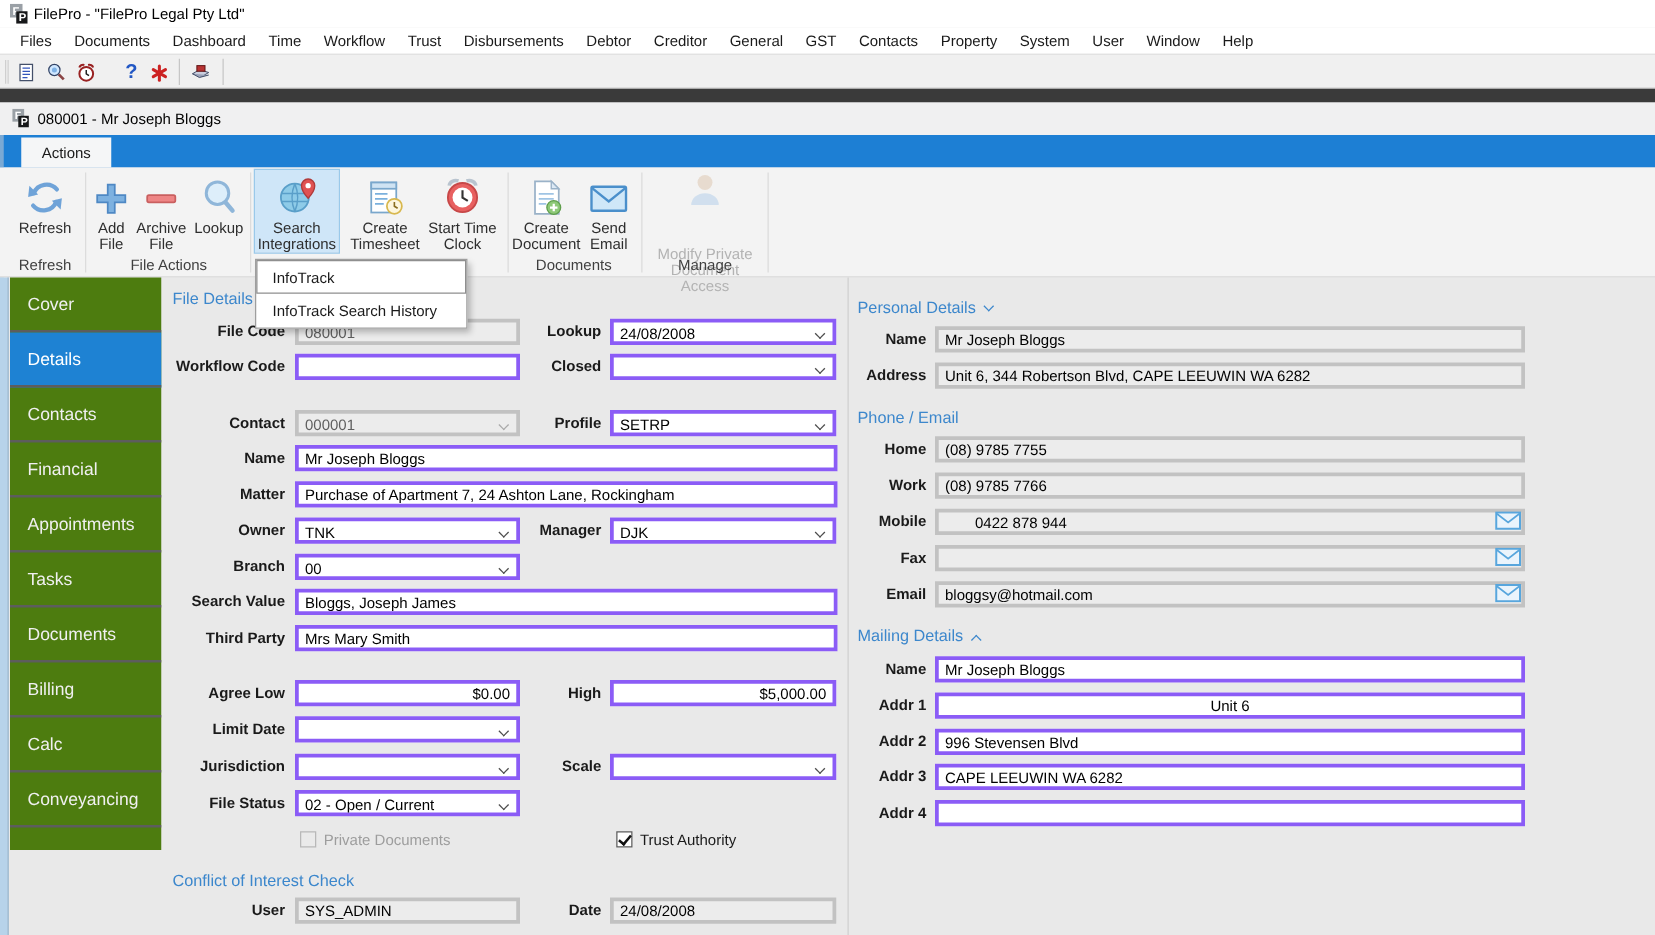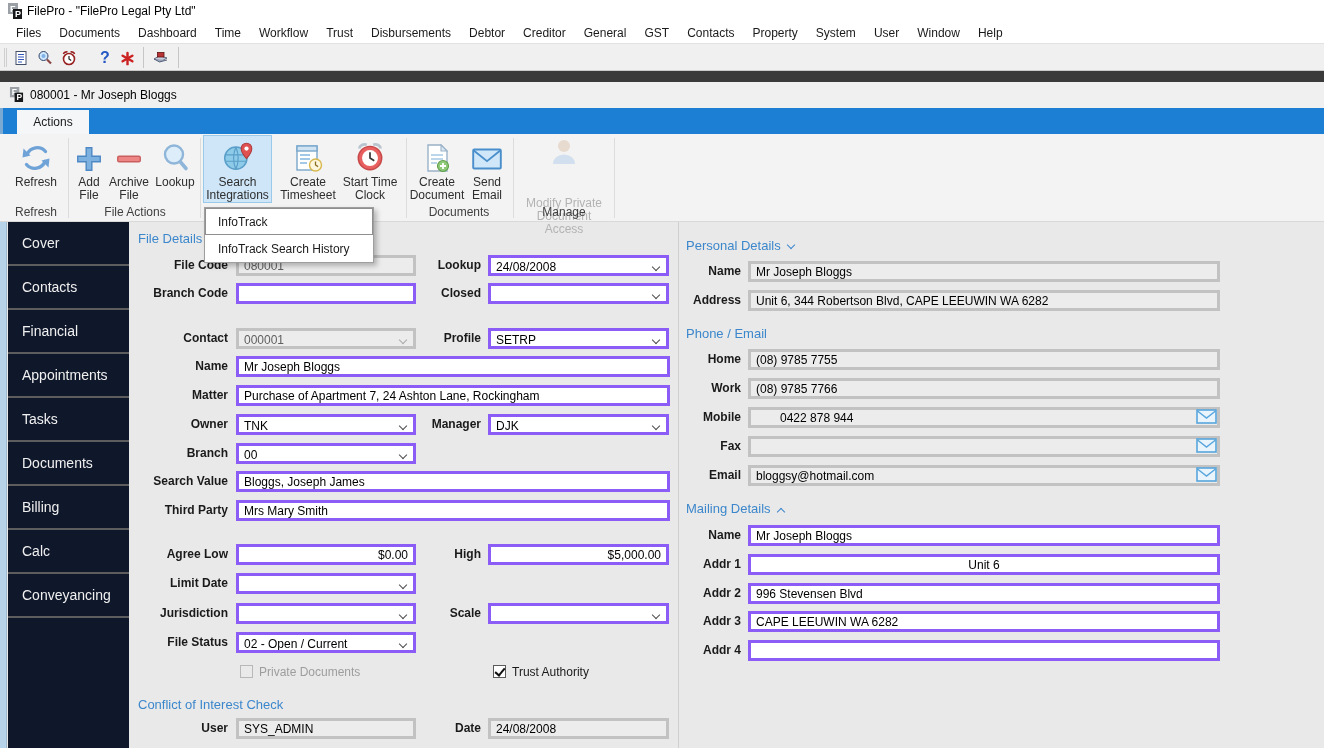--- a/index.html
+++ b/index.html
@@ -37,21 +37,21 @@
   .rbtn.disabled svg { opacity:.45; }
   .rsep { position:absolute; top:138px; width:1px; height:80px; background:#dcdcdc; }
   .rgroup { position:absolute; top:205px; font-size:12px; color:#3f3f3f; text-align:center; }
 
   
   .popup { position:absolute; left:204px; top:207px; width:170px; background:#ffffff; border:1px solid #9e9e9e; box-shadow:3px 3px 5px rgba(0,0,0,.25); z-index:60; }
   .popup-item { height:27px; display:flex; align-items:center; padding-left:13px; font-size:12px; color:#1a1a1a; cursor:default; }
   .popup-item.focus { outline:1px solid #8f8f8f; outline-offset:-1px; }
 
   
-  .sidebar { position:absolute; left:8px; top:222px; width:121px; height:526px; background:#0f172a; }
+  .sidebar { position:absolute; left:8px; top:222px; width:121px; height:458px; background:#4d7c0f; }
   .side-item { height:44px; border-bottom:2px solid #5d5d5d; display:flex; align-items:center; padding-left:14px; color:#f0f0f0; font-size:14px; cursor:default; }
   .side-item.active { background:#1e82d3; color:#ffffff; }
 
   .vdivider { position:absolute; left:678px; top:222px; width:1px; height:526px; background:#cfcfcf; }
 
   
   .sechead { position:absolute; font-size:13px; color:#3c87cc; white-space:nowrap; }
   .hchev { display:inline-block; width:6px; height:6px; border-right:1.5px solid #3c87cc; border-bottom:1.5px solid #3c87cc; margin-left:7px; }
   .hchev.down { transform:rotate(45deg); vertical-align:2px; }
   .hchev.up { transform:rotate(225deg); vertical-align:-2px; }
@@ -300,40 +300,41 @@
   <span class="rgroup" style="left:518px;width:92px">Manage</span>
 
   <div class="popup">
     <div class="popup-item focus">InfoTrack</div>
     <div class="popup-item">InfoTrack Search History</div>
   </div>
 
   <div class="edge-strip"></div>
   <div class="sidebar">
     <div class="side-item">Cover</div>
+    <div class="side-item active">Details</div>
     <div class="side-item">Contacts</div>
     <div class="side-item">Financial</div>
     <div class="side-item">Appointments</div>
     <div class="side-item">Tasks</div>
     <div class="side-item">Documents</div>
     <div class="side-item">Billing</div>
     <div class="side-item">Calc</div>
     <div class="side-item">Conveyancing</div>
   </div>
 
   <div class="vdivider"></div>
 
   <span class="sechead" style="left:138px;top:231px">File Details</span>
 
   <span class="flabel" style="left:88px;top:255px">File Code</span>
   <input class="tfield ro dim" style="left: 236px; top: 255px; width: 180px;" readonly="" value="080001">
   <span class="flabel" style="left:341px;top:255px">Lookup</span>
   <div class="tfield combo" style="left:488px;top:255px;width:181px"><span>24/08/2008</span><i class="chev"></i></div>
 
-  <span class="flabel" style="left:88px;top:283px">Branch Code</span>
+  <span class="flabel" style="left:88px;top:283px">Workflow Code</span>
   <input class="tfield" style="left: 236px; top: 283px; width: 180px;" value="">
   <span class="flabel" style="left:341px;top:283px">Closed</span>
   <div class="tfield combo" style="left:488px;top:283px;width:181px"><span></span><i class="chev"></i></div>
 
   <span class="flabel" style="left:88px;top:328px">Contact</span>
   <div class="tfield combo ro dim" style="left:236px;top:328px;width:180px"><span>000001</span><i class="chev"></i></div>
   <span class="flabel" style="left:341px;top:328px">Profile</span>
   <div class="tfield combo" style="left:488px;top:328px;width:181px"><span>SETRP</span><i class="chev"></i></div>
 
   <span class="flabel" style="left:88px;top:356px">Name</span>

